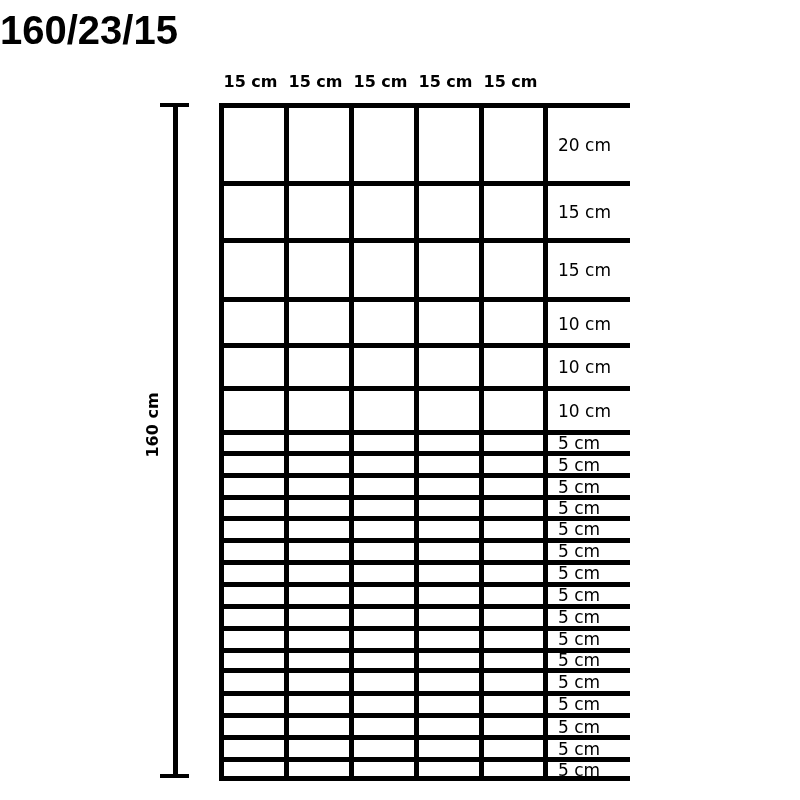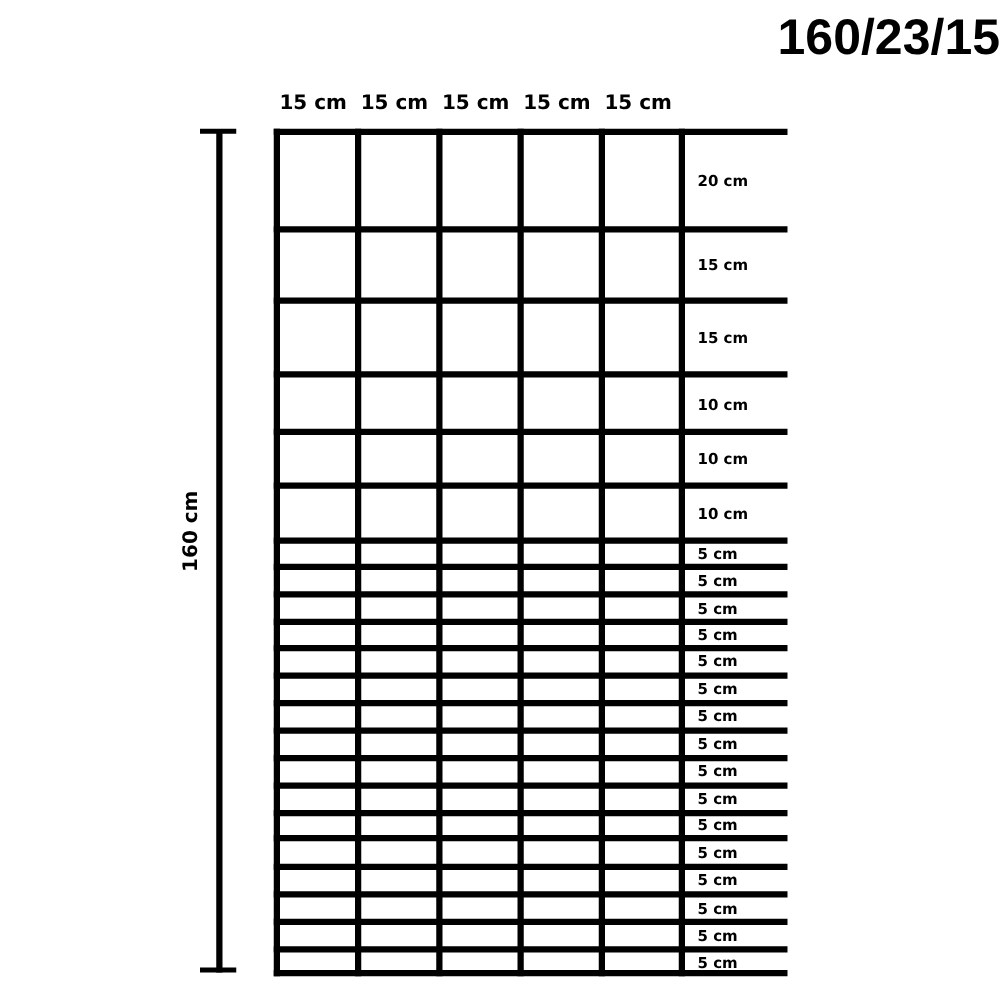--- a/index.html
+++ b/index.html
@@ -1,22 +1,22 @@
 <!DOCTYPE html>
 <html><head>
 <meta charset="utf-8">
 <style>
   html, body { margin:0; padding:0; background:#ffffff; }
   body { width:800px; height:800px; position:relative; overflow:hidden; font-family:"DejaVu Sans", sans-serif; color:#000; }
-  .title { position:absolute; top:8px; left:0; width:800px; text-align:right; font-family:"Liberation Sans", sans-serif; font-weight:bold; font-size:40px; letter-spacing:0px; }
+  .title { position:absolute; top:8px; left:0; width:800px; text-align:left; font-family:"Liberation Sans", sans-serif; font-weight:bold; font-size:40px; letter-spacing:0px; }
   .col-labels { position:absolute; top:72px; left:221px; height:24px; }
   .col-label { position:absolute; top:0; width:65px; text-align:center; font-weight:bold; font-size:16px; white-space:nowrap; }
   .hline { position:absolute; height:5px; background:#000; }
   .vline { position:absolute; width:5px; background:#000; }
-  .row-label { position:absolute; left:558px; font-weight:bold; font-size:12px; white-space:nowrap; line-height:16px; }
+  .row-label { position:absolute; left:558px; font-weight:normal; font-size:17px; white-space:nowrap; line-height:16px; }
   .dim-vert { position:absolute; left:173px; top:104px; width:5px; height:674px; background:#000; }
   .dim-cap { position:absolute; left:160px; width:29px; height:4px; background:#000; }
   .dim-label { position:absolute; left:152px; top:425px; transform:translate(-50%,-50%) rotate(-90deg); transform-origin:center; font-weight:bold; font-size:16px; white-space:nowrap; }
 </style>
 </head>
 <body>
 
 <div>
   <div class="title">160/23/15</div>
 

